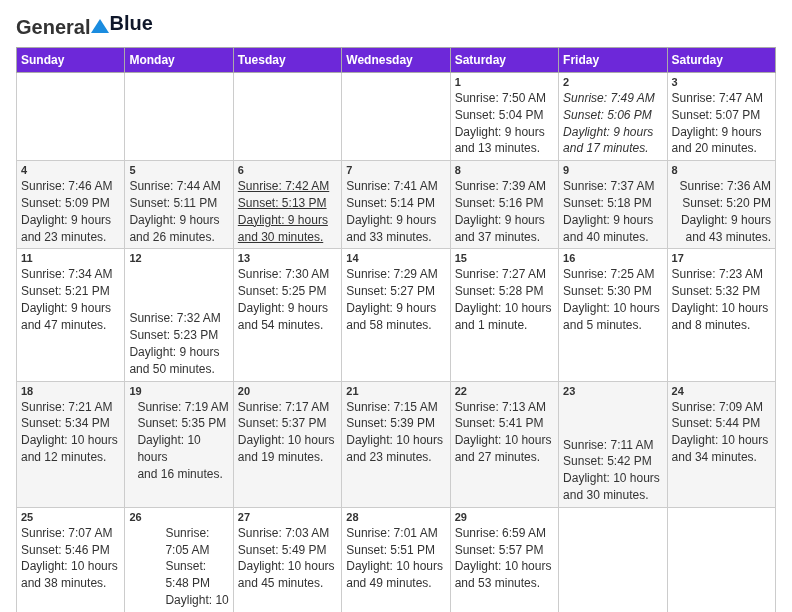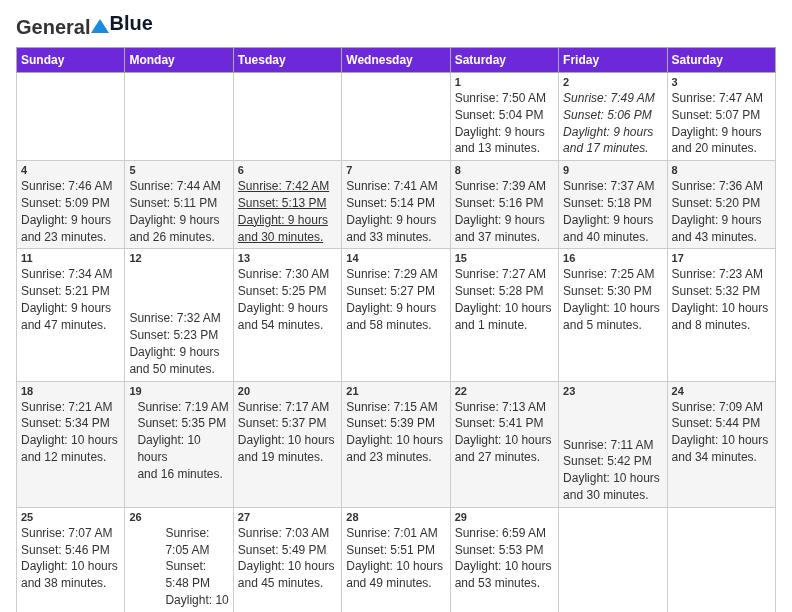--- a/index.html
+++ b/index.html
@@ -181,21 +181,21 @@
           </td>
           <td>
             <div class="day-num">9</div>
             <div class="day-info" style="white-space: pre-line;">Sunrise: 7:37 AM
 Sunset: 5:18 PM
 Daylight: 9 hours
 and 40 minutes.</div>
           </td>
           <td>
             <div class="day-num">8</div>
-            <div class="day-info" style="white-space: pre-line;">Sunrise: 7:36 AM
+            <div class="day-info" style="white-space: pre-line; text-align: right;">Sunrise: 7:36 AM
 Sunset: 5:20 PM
 Daylight: 9 hours
 and 43 minutes.</div>
           </td>
         </tr>
         <tr>
           <td>
             <div class="day-num">11</div>
             <div class="day-info" style="white-space: pre-line;">Sunrise: 7:34 AM
 Sunset: 5:21 PM
@@ -321,21 +321,21 @@
           <td>
             <div class="day-num">28</div>
             <div class="day-info" style="white-space: pre-line;">Sunrise: 7:01 AM
 Sunset: 5:51 PM
 Daylight: 10 hours
 and 49 minutes.</div>
           </td>
           <td>
             <div class="day-num">29</div>
             <div class="day-info" style="white-space: pre-line;">Sunrise: 6:59 AM
-Sunset: 5:53 PM
+Sunset: 5:57 PM
 Daylight: 10 hours
 and 53 minutes.</div>
           </td>
           <td class="empty-cell"></td>
           <td class="empty-cell"></td>
         </tr>
       </tbody>
   </table>
 </div>
 

